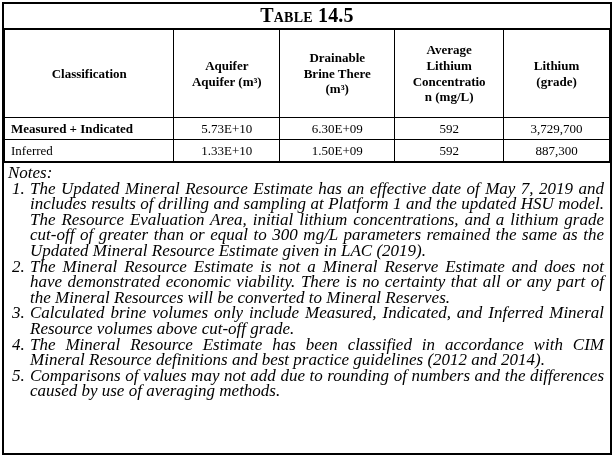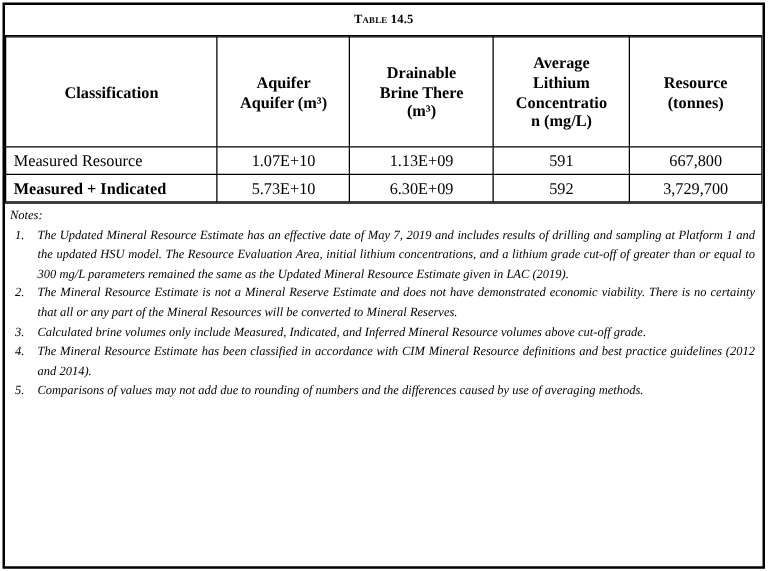--- a/index.html
+++ b/index.html
@@ -19,21 +19,21 @@
   }
   
   .title-block {
     border-bottom: 1px solid #000;
     text-align: center;
     padding: 2px 0 3px 0;
   }
   .title-line {
     font-variant: small-caps;
     font-weight: bold;
-    font-size: 10px;
+    font-size: 20px;
     line-height: 19px;
     letter-spacing: 0.2px;
   }
   
   table.mineral-table {
     width: 100%;
     border-collapse: collapse;
     table-layout: fixed;
   }
   table.mineral-table th,
@@ -60,21 +60,21 @@
     vertical-align: middle;
   }
   td.cell-classification { text-align: left; padding-left: 5px; }
   td.cell-number { text-align: center; }
   tr.bold-row td.cell-classification { font-weight: bold; margin-left: 32px; }
   
   .notes {
     border-top: 1px solid #000;
     padding: 2px 6px 2px 4px;
     font-style: italic;
-    font-size: 10px;
+    font-size: 17px;
     line-height: 15.6px;
   }
   .notes-label {
     display: block;
   }
   .note-item {
     display: flex;
     align-items: flex-start;
   }
   .note-num {
@@ -102,37 +102,37 @@
       <col style="width:19%">
       <col style="width:18%">
       <col style="width:17.5%">
     </colgroup>
     <thead>
       <tr>
         <th class="classification-header">Classification</th>
         <th>Aquifer Aquifer (m³)</th>
         <th>Drainable Brine There (m³)</th>
         <th>Average Lithium Concentration (mg/L)</th>
-        <th>Resource (tonnes)</th>
+        <th>Lithium (grade)</th>
       </tr>
     </thead>
     <tbody>
-      <tr>
-        <td class="cell-classification">Measured Resource</td>
-        <td class="cell-number">1.07E+10</td>
-        <td class="cell-number">1.13E+09</td>
-        <td class="cell-number">591</td>
-        <td class="cell-number">667,800</td>
-      </tr>
       <tr class="bold-row">
         <td class="cell-classification">Measured + Indicated</td>
         <td class="cell-number">5.73E+10</td>
         <td class="cell-number">6.30E+09</td>
         <td class="cell-number">592</td>
         <td class="cell-number">3,729,700</td>
+      </tr>
+      <tr>
+        <td class="cell-classification">Inferred</td>
+        <td class="cell-number">1.33E+10</td>
+        <td class="cell-number">1.50E+09</td>
+        <td class="cell-number">592</td>
+        <td class="cell-number">887,300</td>
       </tr>
     </tbody>
   </table>
 
   <div class="notes">
     <span class="notes-label">Notes:</span>
     <div class="note-item">
       <span class="note-num">1.</span>
       <span class="note-text">The Updated Mineral Resource Estimate has an effective date of May 7, 2019 and includes results of drilling and sampling at Platform 1 and the updated HSU model. The Resource Evaluation Area, initial lithium concentrations, and a lithium grade cut-off of greater than or equal to 300 mg/L parameters remained the same as the Updated Mineral Resource Estimate given in LAC (2019).</span>
     </div>

